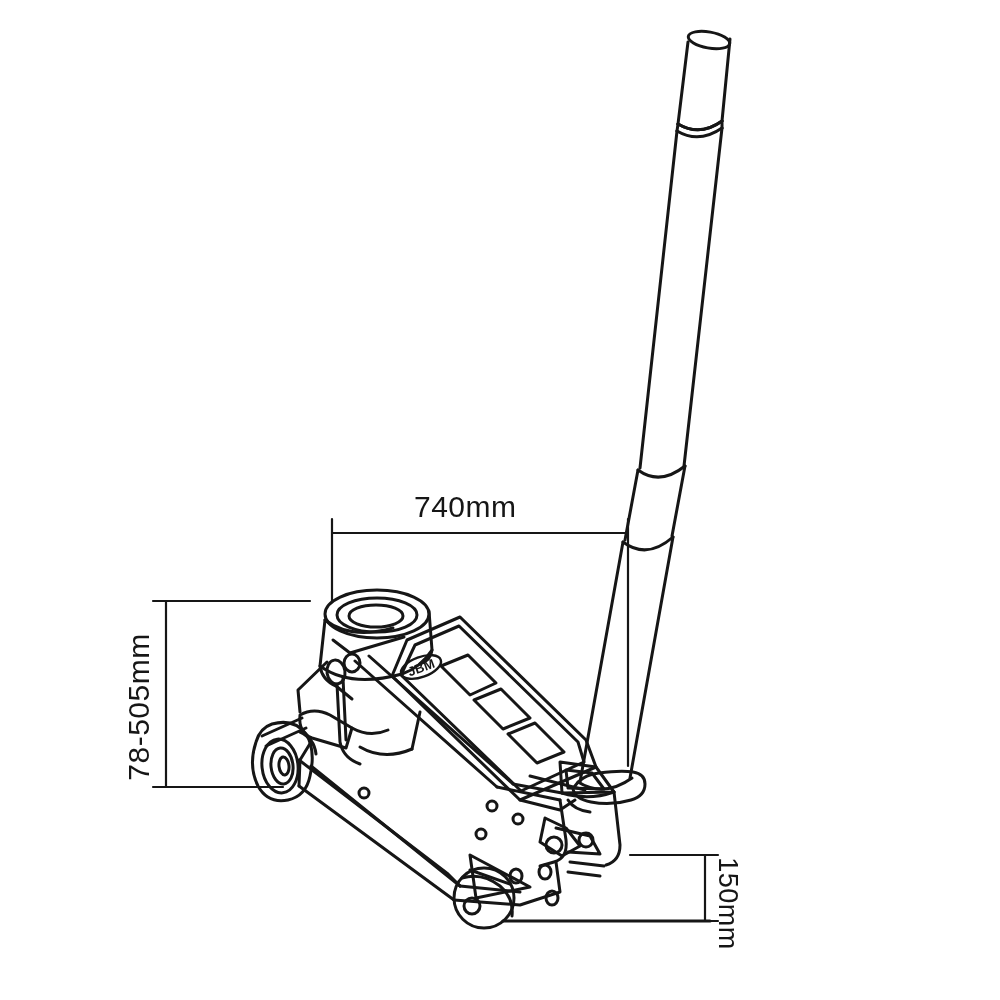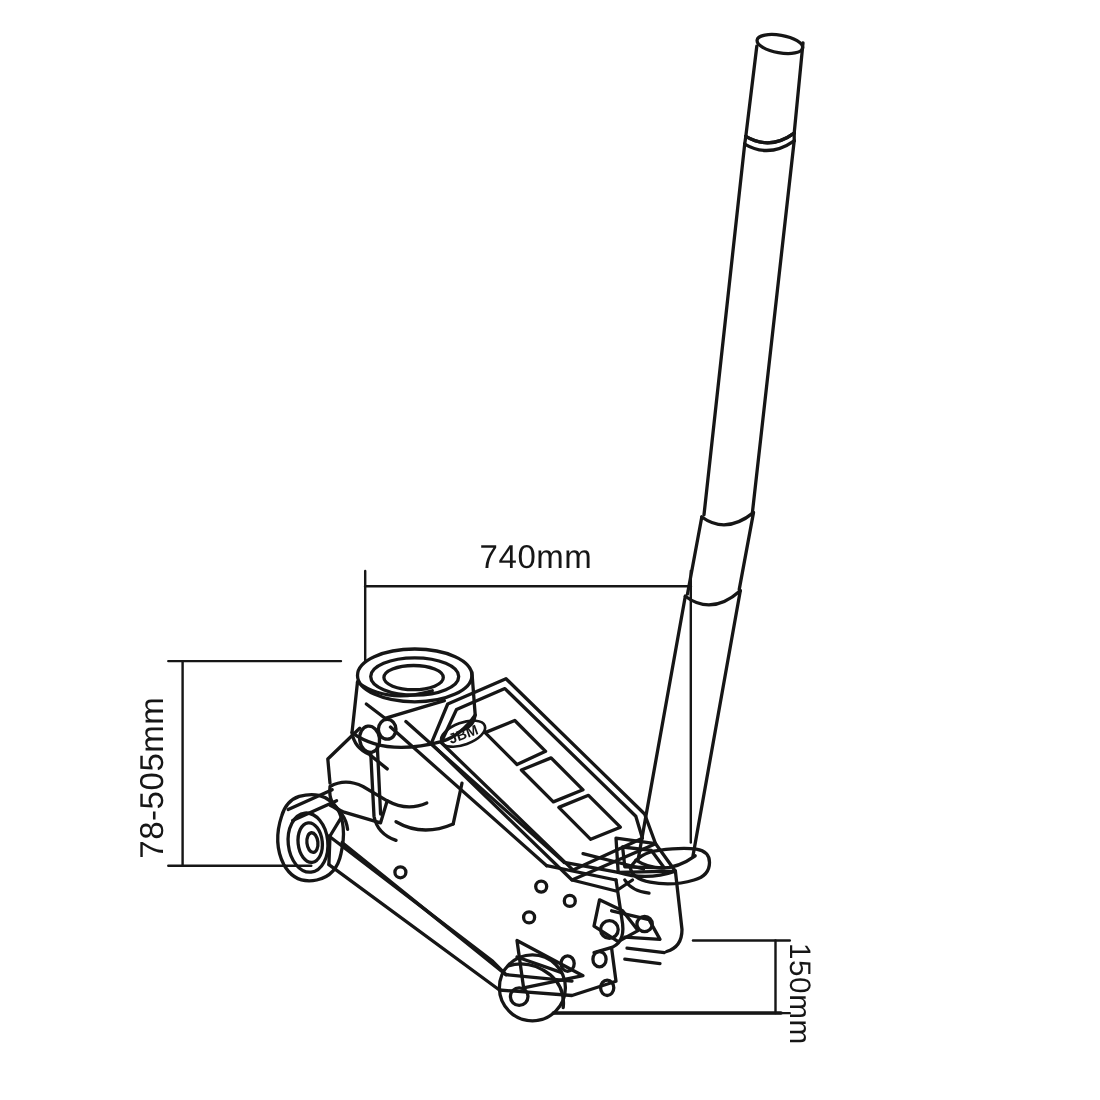--- a/index.html
+++ b/index.html
@@ -31,21 +31,21 @@
   .dim-label {
     position: absolute;
     color: #161616;
     font-family: "Liberation Sans", sans-serif;
     font-weight: 400;
     white-space: nowrap;
     letter-spacing: 0.5px;
     user-select: none;
   }
   #label-740 {
-    left: 436px;
+    left: 414px;
     top: 490px;
     font-size: 30px;
   }
   #label-78505 {
     left: -1px;
     top: 690px;
     font-size: 30px;
     width: 280px;
     text-align: center;
     transform: rotate(-90deg);

